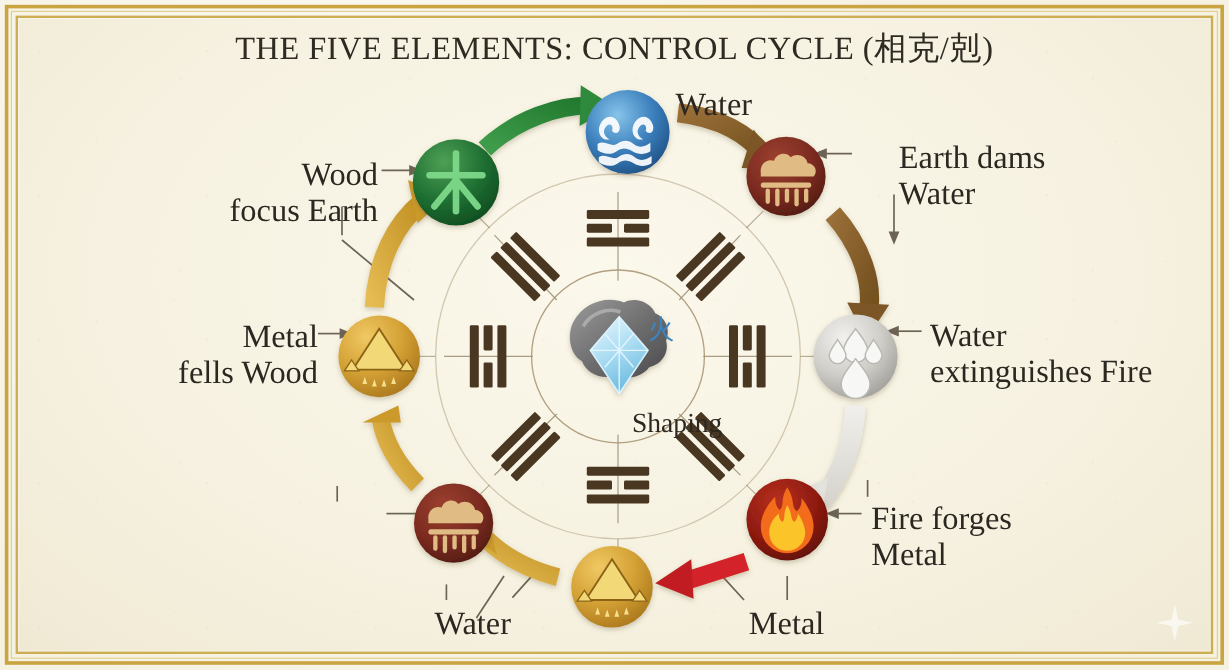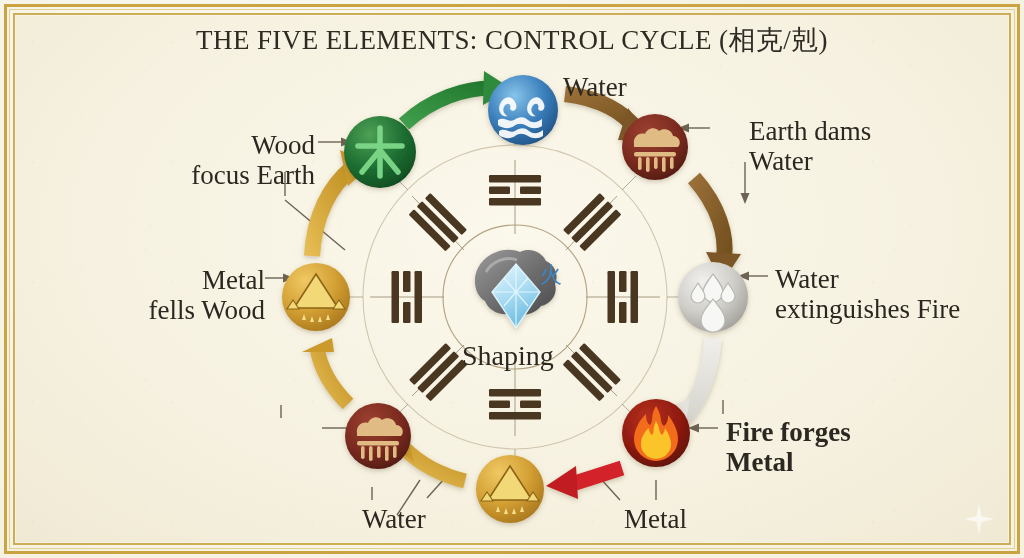--- a/index.html
+++ b/index.html
@@ -36,22 +36,22 @@
   
   .title{position:absolute;top:22px;left:0;width:1024px;text-align:center;
     font-size:27px;letter-spacing:.4px;color:#2f2a22;white-space:nowrap;}
 
   
   svg.canvas{position:absolute;left:0;top:0;width:1024px;height:558px;}
 
   
   .lab{position:absolute;color:#2c2720;font-size:27px;line-height:1.12;white-space:pre-line;}
   .lab.r{text-align:right;}
-  .shaping{position:absolute;left:462px;top:340px;width:140px;text-align:left;
-    font-size:28px;color:#2c2720;}
+  .shaping{position:absolute;left:462px;top:340px;width:140px;text-align:right;
+    font-size:23px;color:#2c2720;}
 </style>
 </head>
 <body>
 
 <div id="stage">
 
   <div class="paper"></div>
   <div class="grain"></div>
   <div class="frame-outer"></div>
   <div class="frame-mid"></div>
@@ -400,21 +400,21 @@
 
   <div class="lab" style="left:716px;top:116px;width:180px;margin-left:33px;">Earth dams
 Water</div>
 
   <div class="lab" style="left:775px;top:264px;width:220px;">Water
 extinguishes Fire</div>
 
   <div class="lab r" style="left:95px;top:265px;width:170px;">Metal
 fells Wood</div>
 
-  <div class="lab" style="left:726px;top:417px;width:160px;font-weight:bold;">Fire forges
+  <div class="lab" style="left:726px;top:417px;width:160px;">Fire forges
 Metal</div>
 
 
   <div class="lab" style="left:362px;top:504px;width:70px;">Water</div>
 
 
   <div class="lab" style="left:624px;top:504px;width:90px;">Metal</div>
 
   <div class="shaping">Shaping</div>
 

